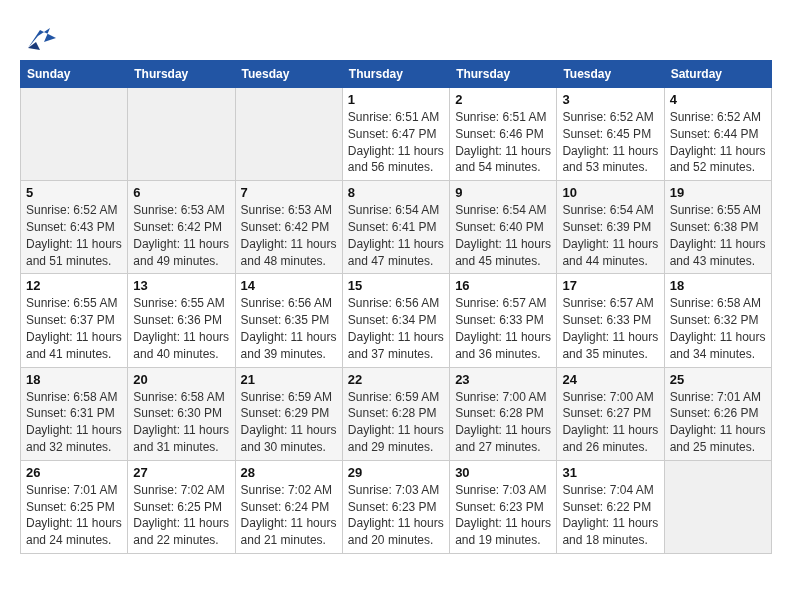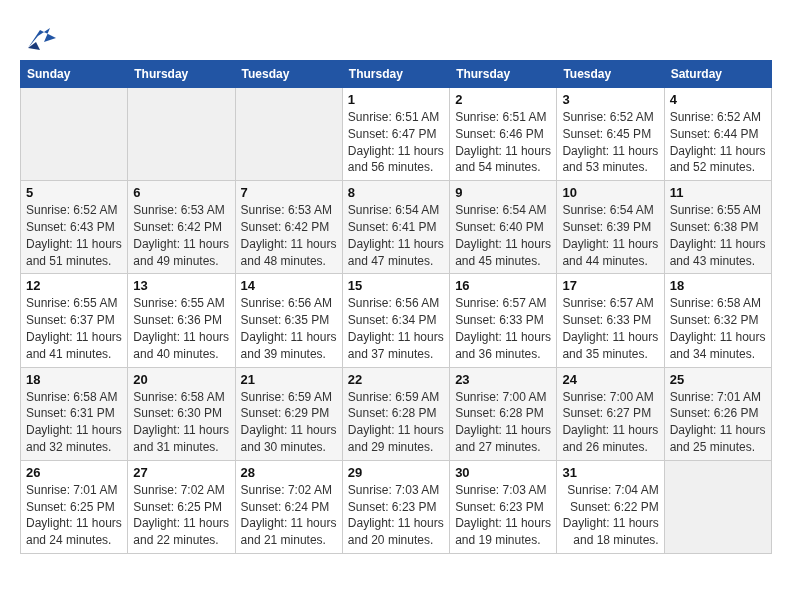--- a/index.html
+++ b/index.html
@@ -182,21 +182,21 @@
 Sunset: 6:40 PM
 Daylight: 11 hours and 45 minutes.</div>
         </td>
         <td>
           <div class="day-number">10</div>
           <div class="day-info" style="white-space: pre-line;">Sunrise: 6:54 AM
 Sunset: 6:39 PM
 Daylight: 11 hours and 44 minutes.</div>
         </td>
         <td>
-          <div class="day-number">11</div>
+          <div class="day-number">19</div>
           <div class="day-info" style="white-space: pre-line;">Sunrise: 6:55 AM
 Sunset: 6:38 PM
 Daylight: 11 hours and 43 minutes.</div>
         </td>
       </tr>
       <tr>
         <td>
           <div class="day-number">12</div>
           <div class="day-info" style="white-space: pre-line;">Sunrise: 6:55 AM
 Sunset: 6:37 PM
@@ -309,20 +309,20 @@
 Daylight: 11 hours and 20 minutes.</div>
         </td>
         <td>
           <div class="day-number">30</div>
           <div class="day-info" style="white-space: pre-line;">Sunrise: 7:03 AM
 Sunset: 6:23 PM
 Daylight: 11 hours and 19 minutes.</div>
         </td>
         <td>
           <div class="day-number">31</div>
-          <div class="day-info" style="white-space: pre-line; text-align: right;">Sunrise: 7:04 AM
+          <div class="day-info" style="white-space: pre-line;">Sunrise: 7:04 AM
 Sunset: 6:22 PM
 Daylight: 11 hours and 18 minutes.</div>
         </td>
         <td class="empty"></td>
       </tr>
     </tbody>
 </table>
 
 </body></html>

